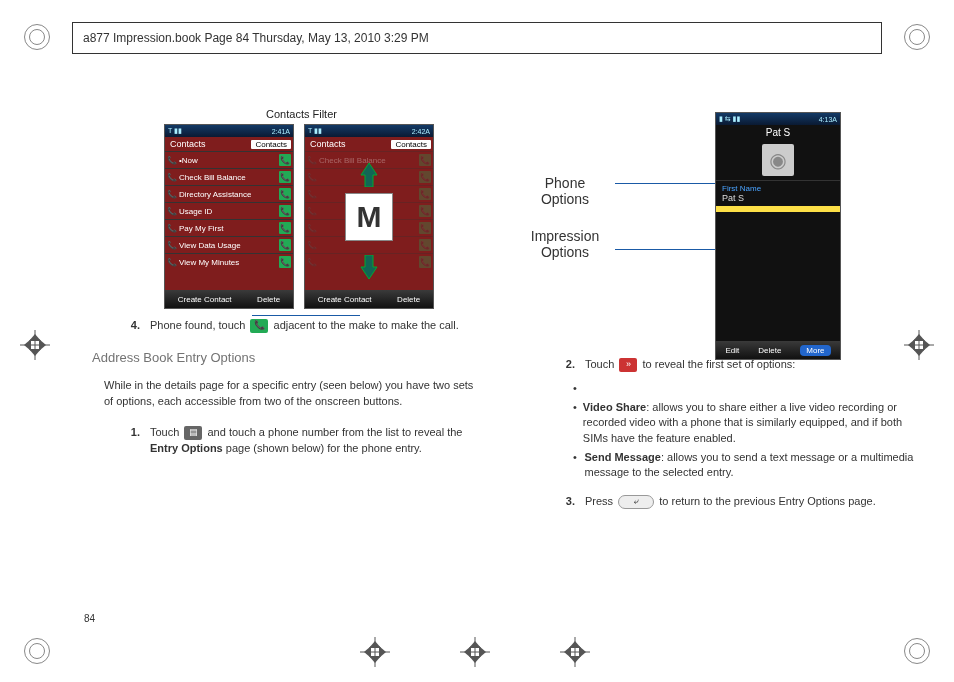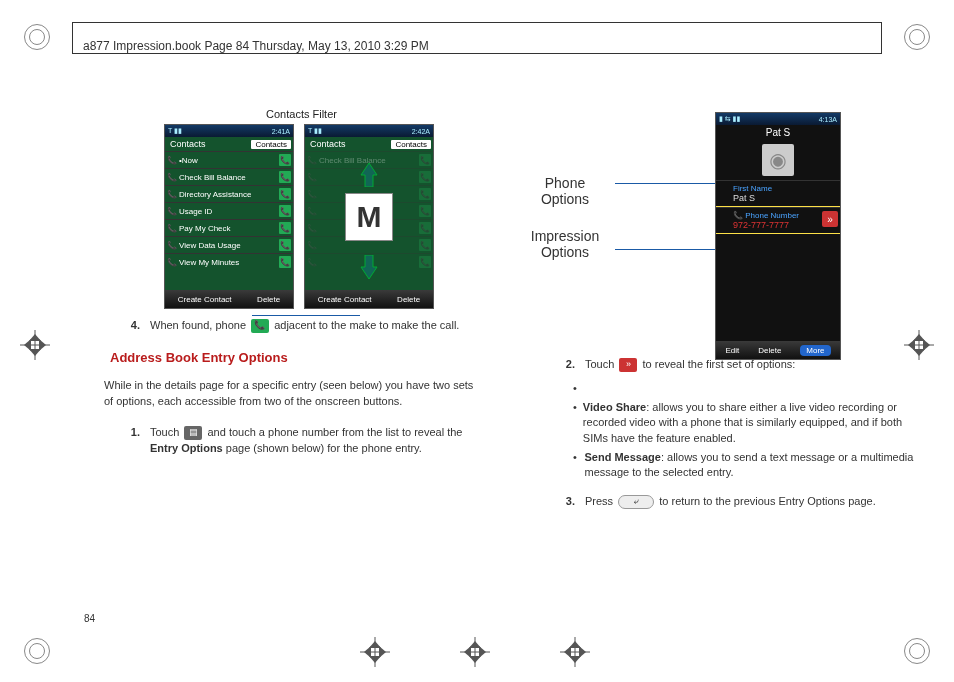--- a/index.html
+++ b/index.html
@@ -10,67 +10,67 @@
   .reg-mark.tr { top: 24px; right: 24px; }
   .reg-mark.bl { bottom: 18px; left: 24px; }
   .reg-mark.br { bottom: 18px; right: 24px; }
   .crop { position: absolute; color: #555; }
   .crop svg { display: block; }
   .crop.ml { top: 330px; left: 20px; }
   .crop.mr { top: 330px; right: 20px; }
   .crop.bm { bottom: 15px; left: 360px; }
   .crop.bmm { bottom: 15px; left: 460px; }
   .crop.bmr { bottom: 15px; left: 560px; }
-  .header-box { position: absolute; top: 22px; left: 72px; right: 72px; height: 32px; border: 1px solid #333; display: flex; align-items: flex-end; padding: 0 10px; font-size: 12px; }
+  .header-box { position: absolute; top: 22px; left: 72px; right: 72px; height: 32px; border: 1px solid #333; display: flex; align-items: center; padding: 0 10px; font-size: 12px; }
   .page-body { position: absolute; top: 108px; left: 84px; right: 40px; bottom: 40px; display: flex; gap: 40px; }
   .col { flex: 1; display: flex; flex-direction: column; }
   .label-small { font-size: 11px; text-align: center; color: #222; }
   .phones-row { display: flex; gap: 10px; align-items: flex-start; justify-content: flex-start; margin-left: 80px; position: relative; }
-  .phone { width: 130px; height: 185px; background: #14532d; border: 1px solid #555; position: relative; overflow: hidden; }
+  .phone { width: 130px; height: 185px; background: #7f1d1d; border: 1px solid #555; position: relative; overflow: hidden; }
   .phone .statusbar { height: 12px; background: linear-gradient(#133a66,#0a1a33); display: flex; align-items: center; justify-content: space-between; padding: 0 3px; color: #aef; font-size: 7px; }
   .phone .titlebar { height: 14px; display: flex; align-items: center; justify-content: flex-end; padding: 0 2px; gap: 2px; }
   .phone .titlebar .left { margin-right: auto; color: #fff; font-size: 9px; padding-left: 3px; }
   .phone .titlebar .pill { background: #fff; color: #000; font-size: 8px; padding: 0 4px; border-radius: 1px; }
   .phone .list { }
   .phone .row { height: 17px; border-top: 1px solid #333; display: flex; align-items: center; font-size: 8px; color: #fff; }
   .phone .row .icon { width: 14px; display: flex; justify-content: center; color: #3399ff; font-weight: bold; }
   .phone .row .text { flex: 1; overflow: hidden; white-space: nowrap; text-overflow: ellipsis; }
   .phone .row .arrow { width: 12px; height: 12px; background: #2a5; margin-right: 2px; border-radius: 1px; display: flex; align-items: center; justify-content: center; color: #fff; }
   .phone .bottombar { position: absolute; bottom: 0; left: 0; right: 0; height: 18px; background: linear-gradient(#3a3a3a,#111); display: flex; align-items: center; justify-content: space-around; color: #fff; font-size: 8px; }
   .phone.dim .list { opacity: 0.3; }
   .phone .bigM { position: absolute; top: 50%; left: 50%; transform: translate(-50%,-50%); width: 48px; height: 48px; background: #fff; border: 1px solid #888; display: flex; align-items: center; justify-content: center; font-size: 30px; font-weight: bold; }
   .phone .arrow-overlay { position: absolute; color: #2a5; }
   .phone .arrow-overlay.up { top: 38px; left: 50%; transform: translateX(-50%); }
   .phone .arrow-overlay.down { top: 130px; left: 50%; transform: translateX(-50%); }
   .step { display: flex; gap: 10px; margin: 8px 0 4px 40px; line-height: 1.5; }
   .step .num { font-weight: bold; width: 16px; text-align: right; }
   .step .body { flex: 1; }
   .bullet { display: flex; gap: 6px; margin: 4px 0 4px 54px; line-height: 1.4; }
   .bullet .dot { width: 8px; }
-  h3 { color: #b91c1c; font-size: 13px; margin: 12px 0 6px 26px; font-weight: bold; }
+  h3 { color: #737373; font-size: 13px; margin: 12px 0 6px 8px; font-weight: normal; }
   .intro { margin: 6px 0 6px 20px; line-height: 1.5; }
   .inline-icon { display: inline-flex; width: 18px; height: 14px; background: #2a5; color: #fff; align-items: center; justify-content: center; border-radius: 2px; vertical-align: middle; margin: 0 2px; font-size: 9px; }
   .inline-icon.gray { background: #666; }
   .inline-icon.red { background: #c33; }
   .inline-icon.key { background: #eee; color: #333; border: 1px solid #999; width: 36px; border-radius: 10px; }
   .page-number { position: absolute; left: 84px; bottom: 58px; font-size: 10px; }
   .callout { position: absolute; font-size: 14px; text-align: center; }
   .callout.phone-opt { top: 175px; left: 520px; width: 90px; }
   .callout.add-opt { top: 228px; left: 520px; width: 90px; }
   .lead-line { position: absolute; height: 1px; background: #1a5aa6; }
   .lead-line.l1 { top: 183px; left: 615px; width: 100px; }
   .lead-line.l2 { top: 249px; left: 615px; width: 220px; }
   .lead-line.l3 { top: 315px; left: 252px; width: 108px; height: 1px; background: #1a5aa6; z-index: 5; }
   .col-right-wrap { position: relative; }
   .phone3-wrap { position: absolute; top: 112px; left: 715px; }
   .phone3 { width: 126px; height: 248px; background: #111; border: 1px solid #555; position: relative; }
   .phone3 .statusbar { height: 12px; background: linear-gradient(#133a66,#0a1a33); display: flex; align-items: center; justify-content: space-between; padding: 0 3px; color: #aef; font-size: 7px; }
   .phone3 .title { color: #fff; text-align: center; font-size: 10px; padding: 2px 0; }
   .phone3 .avatar { width: 32px; height: 32px; background: #ccc; margin: 4px auto 4px; border-radius: 2px; display:flex; align-items:center; justify-content:center; color:#888; font-size:20px; }
-  .phone3 .field { padding: 3px 17px; border-top: 1px solid #333; border-bottom: 1px solid #fde047; position: relative; }
+  .phone3 .field { padding: 3px 6px; border-top: 1px solid #333; border-bottom: 6px solid #fde047; position: relative; }
   .phone3 .field .lbl { color: #4aa3ff; font-size: 8px; }
   .phone3 .field .val { color: #ddd; font-size: 9px; }
   .phone3 .field .val.red { color: #d33; }
   .phone3 .field .more-btn { position: absolute; right: 2px; top: 3px; width: 16px; height: 16px; background: #c33; border-radius: 2px; display:flex; align-items:center; justify-content:center; color:#fff; font-size:10px; }
   .phone3 .bottombar { position: absolute; bottom: 0; left: 0; right: 0; height: 18px; background: linear-gradient(#3a3a3a,#111); display: flex; align-items: center; justify-content: space-around; color: #fff; font-size: 8px; }
   .phone3 .bottombar .more { background: #2266cc; border-radius: 4px; padding: 1px 6px; }
 </style>
 </head>
 <body>
 
@@ -147,25 +147,20 @@
     <div class="statusbar">
         <span>▮ ⇆ ▮▮</span>
         <span>4:13A</span>
       </div>
     <div class="title">Pat S</div>
     <div class="avatar">◉</div>
     <div class="field">
       <div class="lbl">First Name</div>
       <div class="val">Pat S</div>
     </div>
-    <div class="field">
-      <div class="lbl"><span style="color:#4aa3ff">📞</span> <span>Phone Number</span></div>
-      <div class="val red">972-777-7777</div>
-      <div class="more-btn">»</div>
-    </div>
     <div class="bottombar">
       <span>Edit</span>
       <span>Delete</span>
       <span class="more">More</span>
     </div>
   </div>
 </div>
 
 <div class="page-body">
   <div class="col">
@@ -196,21 +191,21 @@
               <span class="text">Directory Assistance</span>
               <span class="arrow">📞</span>
             </div>
             <div class="row">
               <span class="icon">📞</span>
               <span class="text">Usage ID</span>
               <span class="arrow">📞</span>
             </div>
             <div class="row">
               <span class="icon">📞</span>
-              <span class="text">Pay My Check</span>
+              <span class="text">Pay My First</span>
               <span class="arrow">📞</span>
             </div>
             <div class="row">
               <span class="icon">📞</span>
               <span class="text">View Data Usage</span>
               <span class="arrow">📞</span>
             </div>
             <div class="row">
               <span class="icon">📞</span>
               <span class="text">View My Minutes</span>
@@ -278,21 +273,21 @@
         <div class="bottombar">
           <span>Create Contact</span>
           <span>Delete</span>
         </div>
       </div>
     </div>
 
     <div class="step">
       <div class="num">4.</div>
       <div class="body">
-        <span>When found, phone</span>
+        <span>Phone found, touch</span>
         <span class="inline-icon">📞</span>
         <span>adjacent to the make to make the call.</span>
       </div>
     </div>
 
     <h3>Address Book Entry Options</h3>
     <div class="intro">While in the details page for a specific entry (seen below) you have two sets of options, each accessible from two of the onscreen buttons.</div>
 
     <div class="step">
       <div class="num">1.</div>

